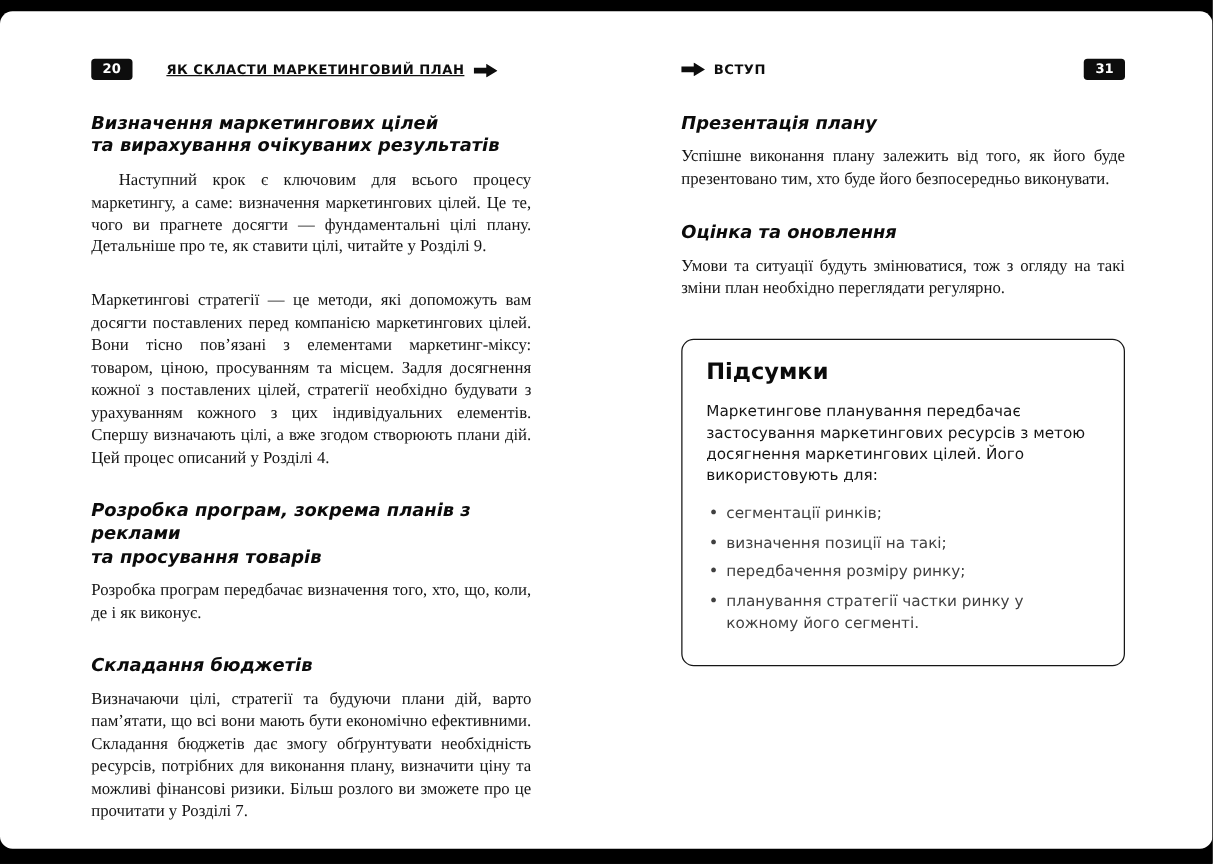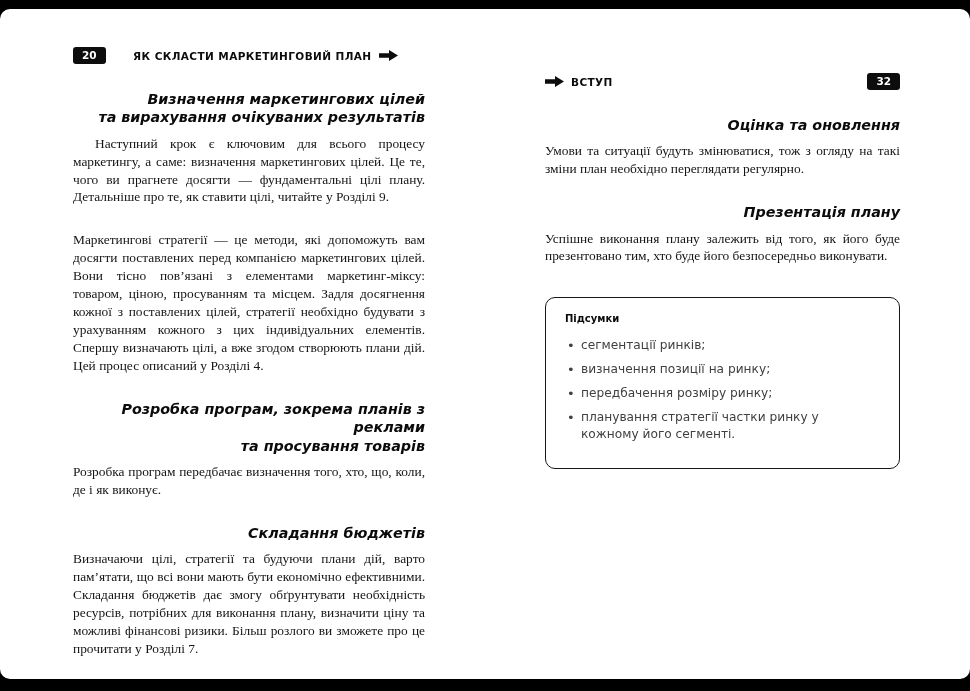--- a/index.html
+++ b/index.html
@@ -15,21 +15,21 @@
   }
   .sheet {
     position: absolute;
     top: 9px; bottom: 12px; left: 0; right: 0;
     background: #fff;
     border-radius: 10px;
     display: flex;
   }
   .page { width: 485px; padding-top: 38px; }
   .page-left  { padding-left: 73px; padding-right: 60px; }
-  .page-right { padding-left: 60px; padding-right: 70px; margin-top: 26px; }
+  .page-right { padding-left: 60px; padding-right: 70px; }
 
   .page-header {
     display: flex;
     align-items: center;
     margin-bottom: 26px;
     height: 17px;
   }
   .page-num {
     display: inline-block;
     background: #0d0d0d;
@@ -38,22 +38,23 @@
     font-weight: bold;
     font-size: 10.5px;
     line-height: 1;
     padding: 3px 9px 4px;
     border-radius: 3px;
   }
   .header-center {
     flex: 1;
     display: flex;
     justify-content: center;
-    align-items: flex-start;
+    align-items: flex-end;
     gap: 7px;
+    text-decoration: underline;
   }
   .header-left-group {
     display: flex;
     align-items: center;
     gap: 7px;
   }
   .running-head {
     font-family: "DejaVu Sans", sans-serif;
     font-weight: bold;
     font-size: 10.5px;
@@ -68,42 +69,41 @@
   .sec { margin-bottom: 25px; }
   .heading {
     font-family: "DejaVu Sans", sans-serif;
     font-weight: bold;
     font-style: italic;
     font-size: 14.3px;
     line-height: 1.28;
     white-space: pre-line;
     margin-bottom: 8px;
     color: #0b0b0b;
-    text-align: right;
   }
   .body-text {
     font-family: "Liberation Serif", serif;
     font-size: 13.4px;
     line-height: 1.34;
     text-align: justify;
     color: #141414;
   }
   .indent { text-indent: 22px; }
 
   .summary-box {
     margin-top: 32px;
     border: 1.6px solid #161616;
     border-radius: 10px;
     padding: 15px 19px 18px;
     font-family: "DejaVu Sans", sans-serif;
   }
   .summary-title {
     font-family: "DejaVu Sans", sans-serif;
     font-weight: bold;
-    font-size: 10px;
+    font-size: 18px;
     margin-bottom: 13px;
     color: #0b0b0b;
   }
   .summary-intro {
     font-size: 12.2px;
     line-height: 1.38;
     margin-bottom: 13px;
     color: #141414;
   }
   .summary-list { list-style: none; }
@@ -169,38 +169,39 @@
       <div class="page-header">
         <span class="header-left-group">
           <span class="arrow">
             <svg width="19" height="11" viewBox="0 0 19 11">
                 <path d="M0 3.2h10V0l9 5.5-9 5.5V7.8H0z" fill="#0d0d0d"></path>
               </svg>
           </span>
           <span class="running-head">ВСТУП</span>
         </span>
         <span class="spacer"></span>
-        <span class="page-num">32</span>
+        <span class="page-num">31</span>
       </div>
+
+      <section class="sec">
+        <h2 class="heading">Презентація плану</h2>
+        <p class="body-text">Успішне виконання плану залежить від того, як його буде презентовано тим, хто буде його безпосередньо виконувати.</p>
+      </section>
 
       <section class="sec">
         <h2 class="heading">Оцінка та оновлення</h2>
         <p class="body-text">Умови та ситуації будуть змінюватися, тож з огляду на такі зміни план необхідно переглядати регулярно.</p>
       </section>
 
-      <section class="sec">
-        <h2 class="heading">Презентація плану</h2>
-        <p class="body-text">Успішне виконання плану залежить від того, як його буде презентовано тим, хто буде його безпосередньо виконувати.</p>
-      </section>
-
       <div class="summary-box">
         <h3 class="summary-title">Підсумки</h3>
+        <p class="summary-intro">Маркетингове планування передбачає застосування маркетингових ресурсів з метою досягнення маркетингових цілей. Його використовують для:</p>
         <ul class="summary-list">
           <li>сегментації ринків;</li>
-          <li>визначення позиції на ринку;</li>
+          <li>визначення позиції на такі;</li>
           <li>передбачення розміру ринку;</li>
           <li>планування стратегії частки ринку у кожному його сегменті.</li>
         </ul>
       </div>
     </div>
 
   </div>
 </div>
 
 </body></html>

